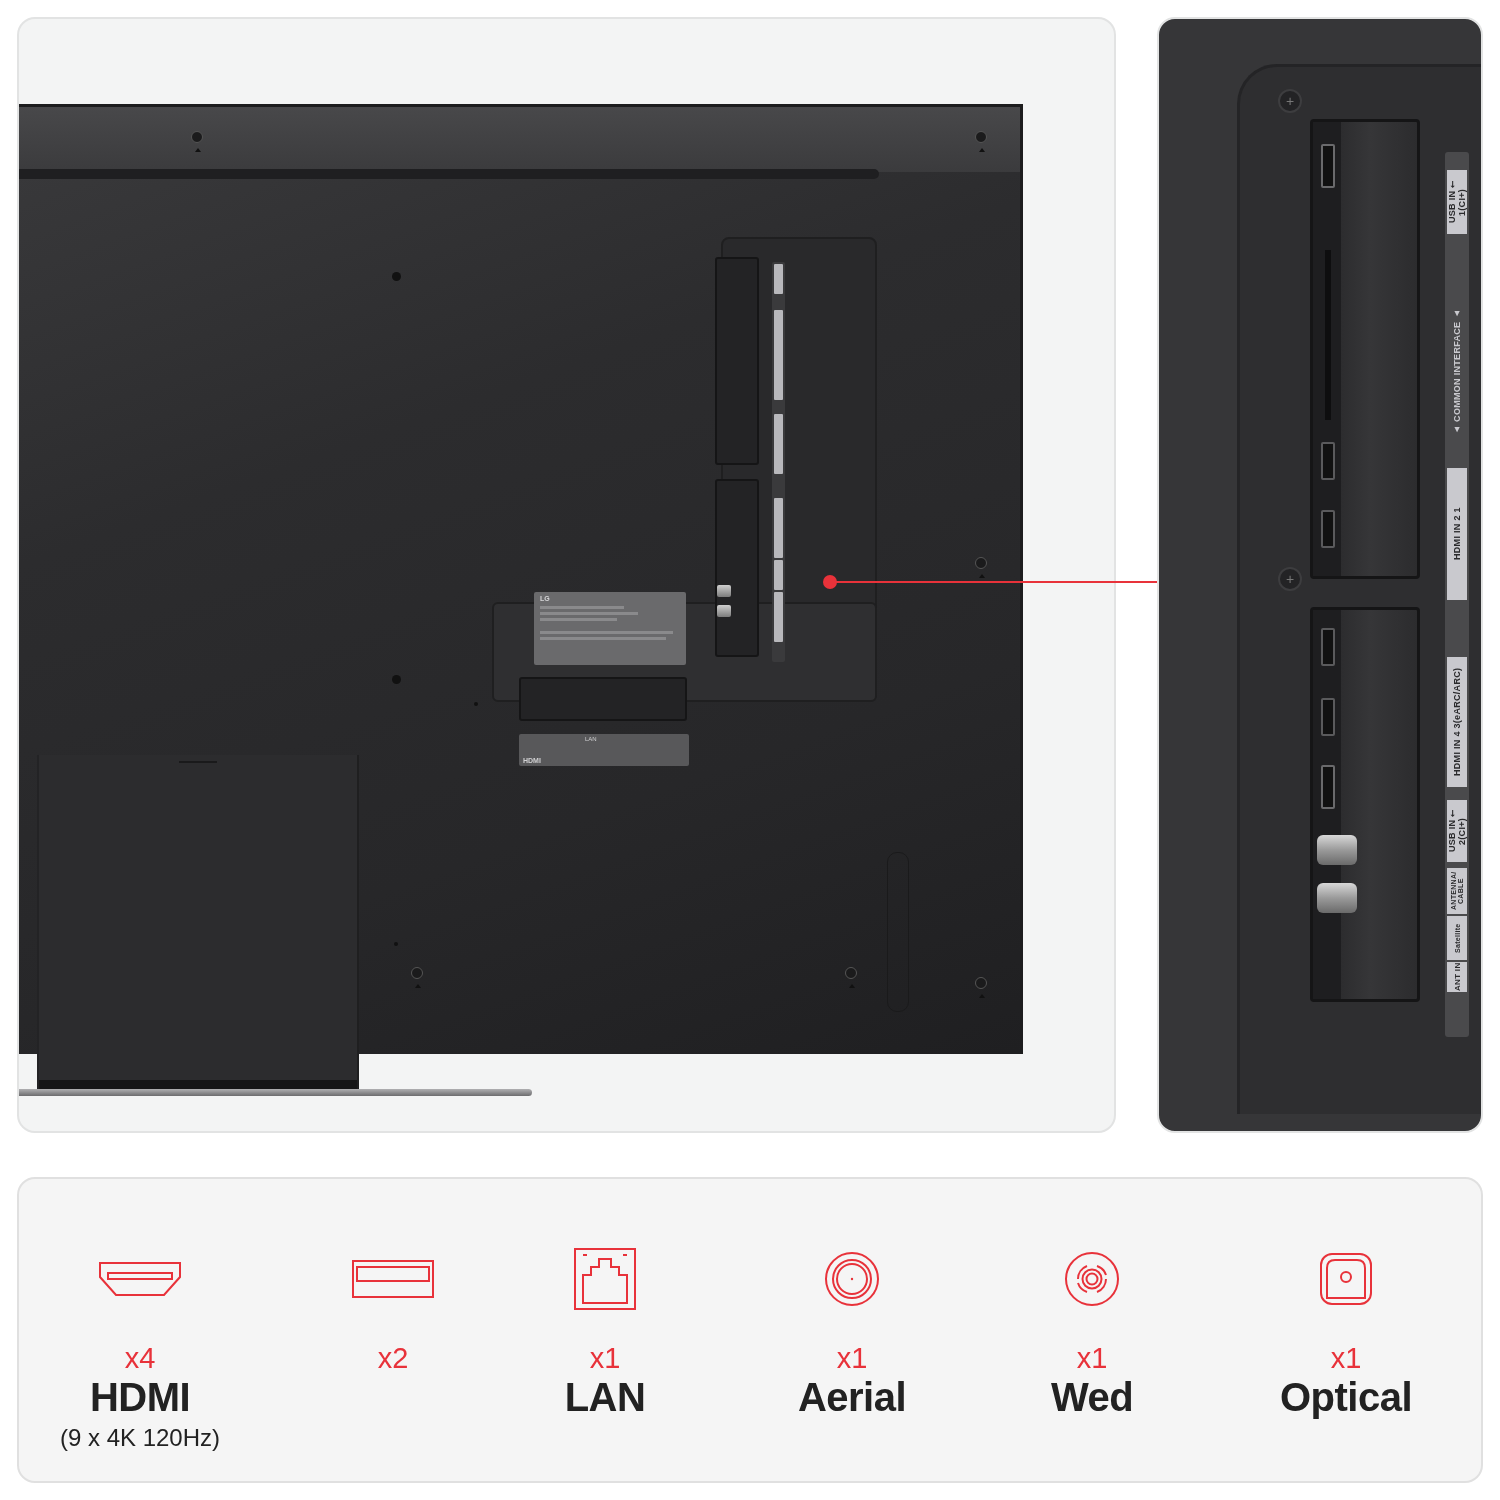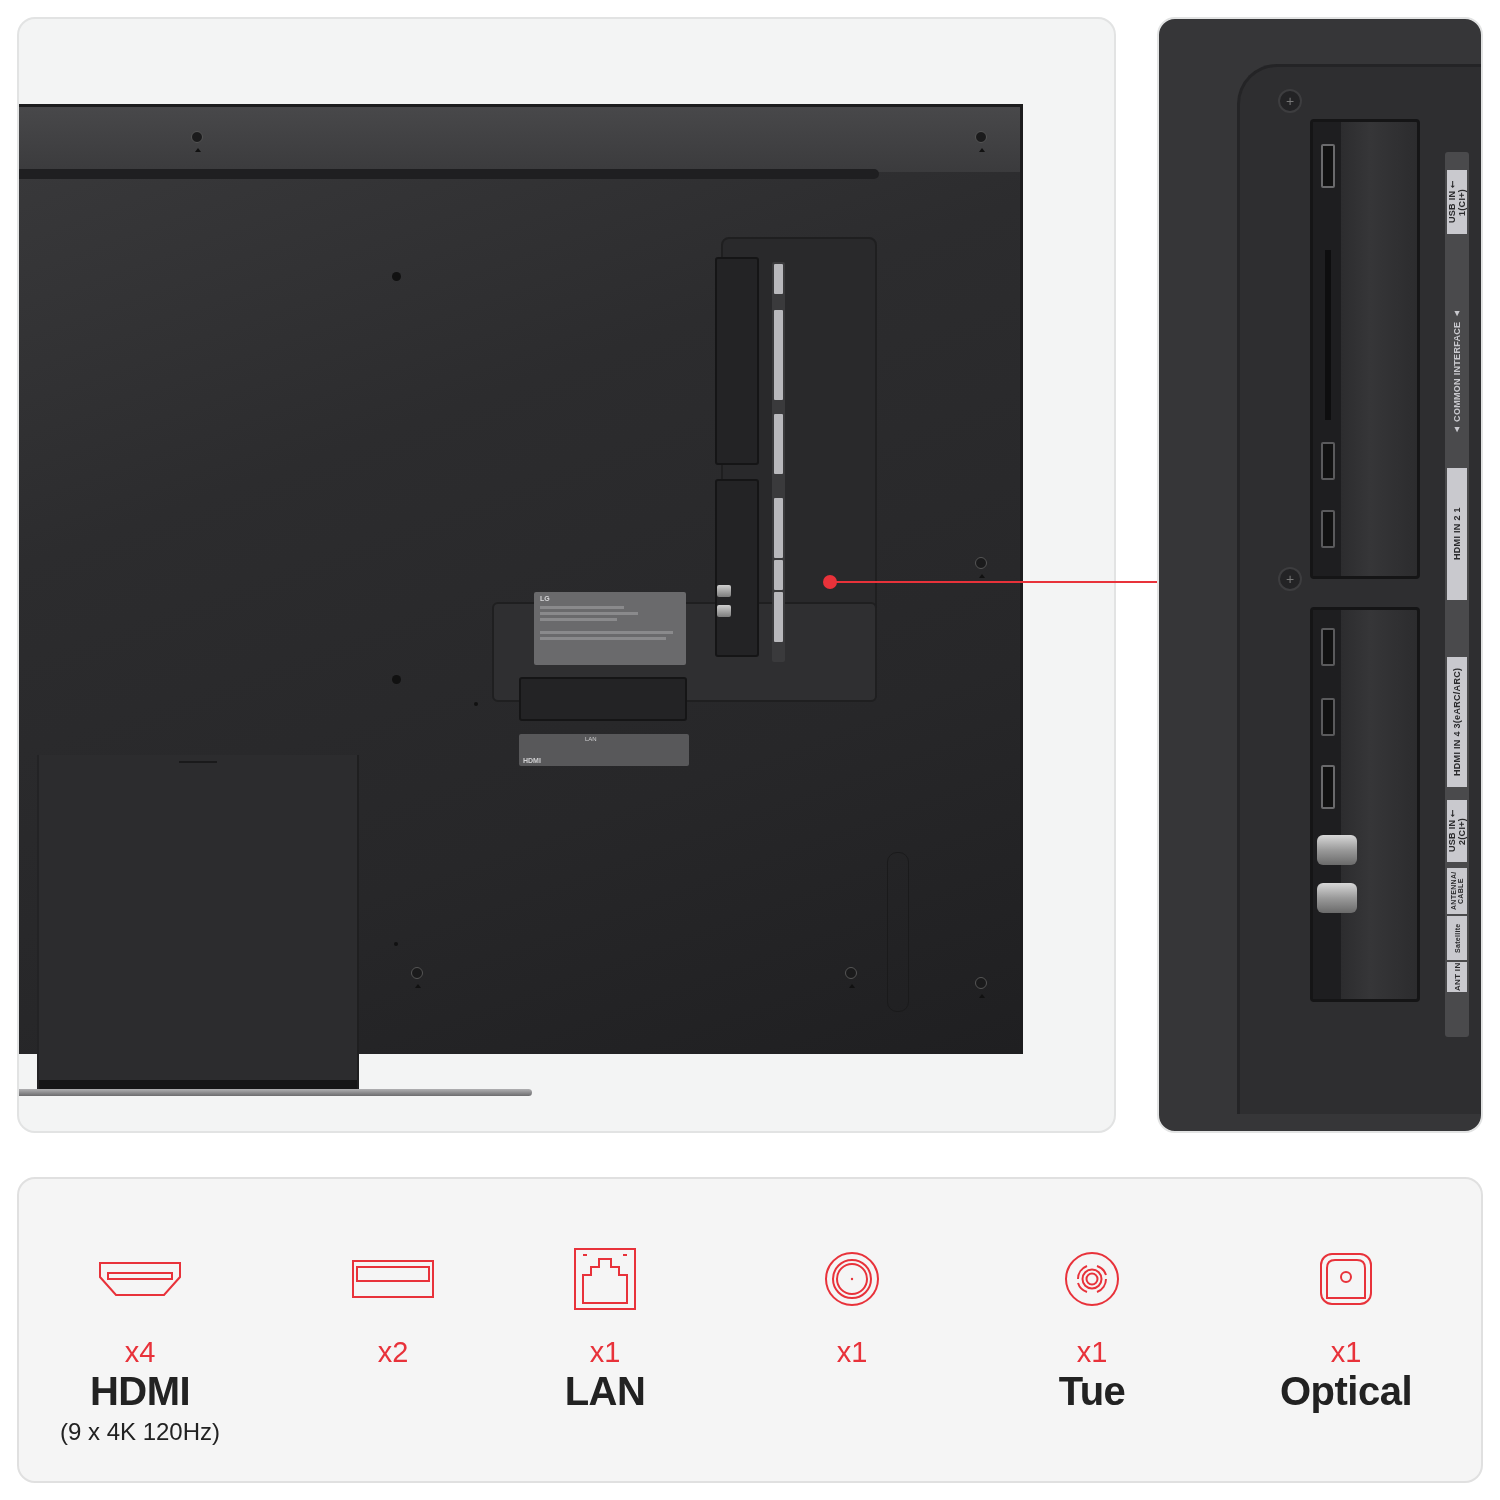--- a/index.html
+++ b/index.html
@@ -140,21 +140,21 @@
   
   .panel-bottom {
     position: absolute; left: 17px; top: 1177px; width: 1466px; height: 306px;
     background: #f5f5f5; border: 2px solid #e0e0e0; border-radius: 18px;
   }
   .conn-item {
     position: absolute; top: 65px; width: 220px; text-align: center;
   }
   .conn-icon { height: 70px; display: flex; align-items: center; justify-content: center; }
   .conn-count {
-    margin-top: 22px; color: #e8323a; font-size: 29px; line-height: 32px;
+    margin-top: 28px; color: #e8323a; font-size: 29px; line-height: 32px;
   }
   .conn-name {
     margin-top: 0; color: #222222; font-size: 40px; font-weight: bold; line-height: 46px; letter-spacing: -0.5px;
   }
   .conn-sub {
     margin-top: 4px; color: #222222; font-size: 24px; line-height: 28px;
   }
 </style>
 </head>
 <body>
@@ -295,36 +295,37 @@
   <div class="conn-item" style="left:723px">
     <div class="conn-icon">
       <svg width="58" height="58" viewBox="0 0 58 58">
         <circle cx="29" cy="29" r="26" fill="none" stroke="#e8323a" stroke-width="2"></circle>
         <circle cx="29" cy="29" r="19" fill="none" stroke="#e8323a" stroke-width="2"></circle>
         <circle cx="29" cy="29" r="15" fill="none" stroke="#e8323a" stroke-width="2"></circle>
         <circle cx="29" cy="29" r="1.2" fill="#e8323a"></circle>
       </svg>
     </div>
     <div class="conn-count">x1</div>
+    <div class="conn-name">Aerial</div>
   </div>
 
   <div class="conn-item" style="left:963px">
     <div class="conn-icon">
       <svg width="58" height="58" viewBox="0 0 58 58">
         <circle cx="29" cy="29" r="26" fill="none" stroke="#e8323a" stroke-width="2"></circle>
         <path d="M15 29 A14 14 0 0 1 24 16" fill="none" stroke="#e8323a" stroke-width="2"></path>
         <path d="M43 29 A14 14 0 0 1 34 42" fill="none" stroke="#e8323a" stroke-width="2"></path>
         <path d="M34 16 A14 14 0 0 1 43 25" fill="none" stroke="#e8323a" stroke-width="2"></path>
         <path d="M24 42 A14 14 0 0 1 15 33" fill="none" stroke="#e8323a" stroke-width="2"></path>
         <circle cx="29" cy="29" r="9.5" fill="none" stroke="#e8323a" stroke-width="2"></circle>
         <circle cx="29" cy="29" r="5.5" fill="none" stroke="#e8323a" stroke-width="2"></circle>
       </svg>
     </div>
     <div class="conn-count">x1</div>
-    <div class="conn-name">Tue</div>
+    <div class="conn-name">Wed</div>
   </div>
 
   <div class="conn-item" style="left:1217px">
     <div class="conn-icon">
       <svg width="54" height="54" viewBox="0 0 54 54">
         <rect x="2" y="2" width="50" height="50" rx="11" fill="none" stroke="#e8323a" stroke-width="2"></rect>
         <path d="M8 46 V16 Q8 8 16 8 H38 Q46 8 46 16 V46 Z" fill="none" stroke="#e8323a" stroke-width="2"></path>
         <circle cx="27" cy="25" r="5" fill="none" stroke="#e8323a" stroke-width="2"></circle>
       </svg>
     </div>

